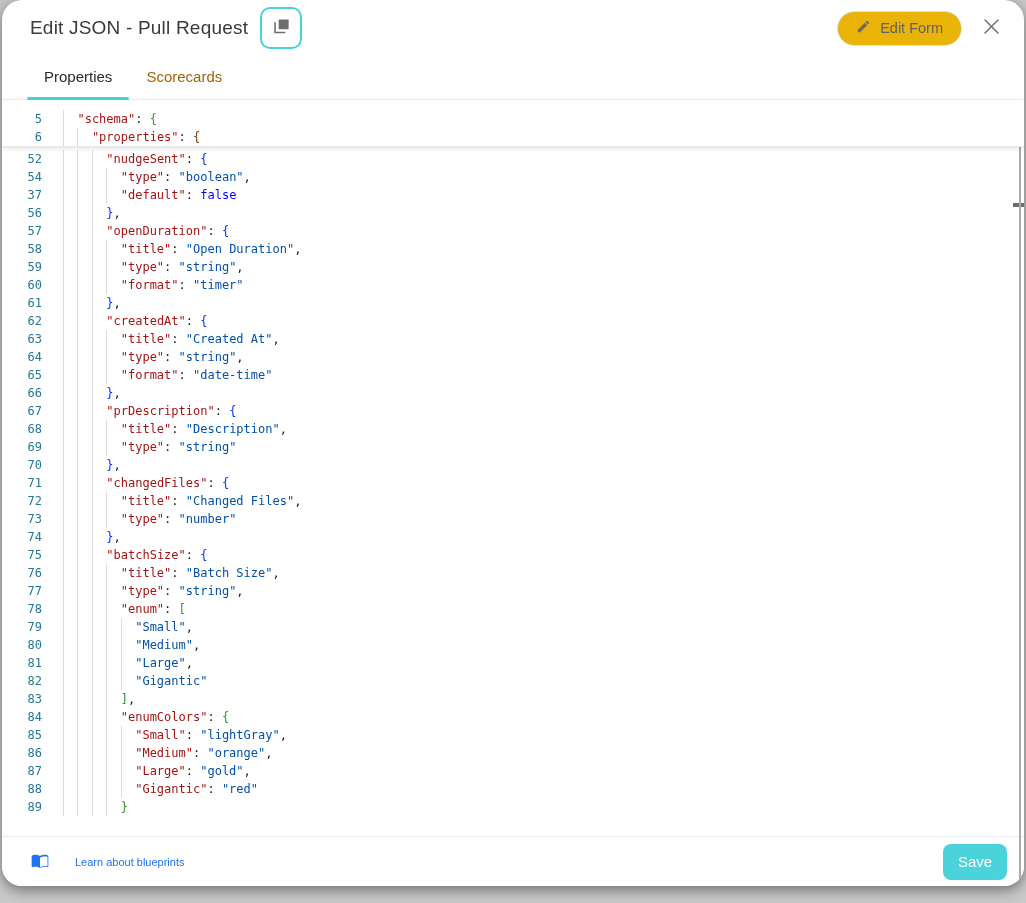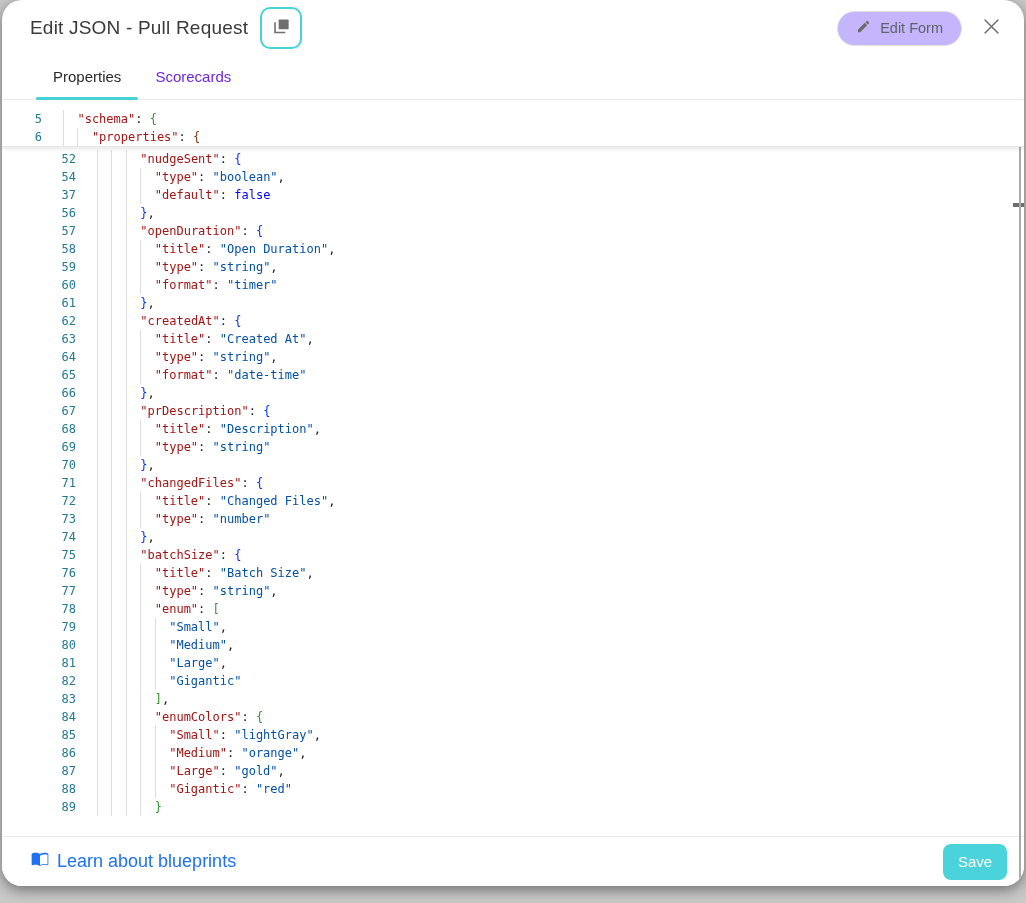--- a/index.html
+++ b/index.html
@@ -17,43 +17,43 @@
   .hdr { display:flex; align-items:center; height:56px; padding:0 20px 0 28px; }
   .hdr-title { font-size:19px; font-weight:500; color:#3a3a3a; letter-spacing:.2px; }
   .copy-btn {
     margin-left:12px; width:42px; height:42px; border-radius:10px;
     border:2px solid var(--accent); background:#fff;
     display:flex; align-items:center; justify-content:center; cursor:pointer;
   }
   .hdr-spacer { flex:1; }
   .edit-form-btn {
     display:flex; align-items:center; gap:9px; height:35px; padding:0 18px;
-    border:1px solid #e2e2e2; border-radius:18px; background:#c4b5fd;
+    border:1px solid #e2e2e2; border-radius:18px; background:#eab308;
     color:#5f6368; font-size:14.5px; cursor:pointer; font-family:inherit;
   }
   .close-btn { margin-left:16px; width:26px; height:26px; border:none; background:none;
     display:flex; align-items:center; justify-content:center; cursor:pointer; }
 
   
-  .tabbar { display:flex; align-items:flex-end; padding-left:34px; height:44px;
+  .tabbar { display:flex; align-items:flex-end; padding-left:25px; height:44px;
     border-bottom:1px solid #ececec; }
   .tab { position:relative; padding:0 17px 14px 17px; font-size:15px; font-weight:500;
-    color:#6d28d9; cursor:pointer; background:none; border:none; font-family:inherit; }
+    color:#a16207; cursor:pointer; background:none; border:none; font-family:inherit; }
   .tab.active { color:#2a2a2a; }
   .tab.active::after {
     content:""; position:absolute; left:0; right:0; bottom:-1px; height:3.5px;
     border-radius:3px; background:var(--accent);
   }
 
   
   .editor { position:relative; height:736px; background:#fff;
     font-family:"DejaVu Sans Mono", monospace; font-size:12px; }
   .sticky { padding-top:10px; background:#fff; position:relative; z-index:2;
     border-bottom:1px solid #e7e7e7; box-shadow:0 2px 4px rgba(0,0,0,.10); }
-  .code-body { padding-top:3px;padding-left:34px; }
+  .code-body { padding-top:3px; }
   .code-row { display:flex; height:18px; line-height:18px; }
   .gutter { flex:none; width:40px; text-align:right; color:#237893; }
   .code { white-space:pre; padding-left:21px; cursor:text; }
   .guide { display:inline-block; width:2ch; height:18px; vertical-align:top;
     border-left:1px solid #dcdcdc; }
   .tok-k  { color:#a31515; }
   .tok-s  { color:#0451a5; }
   .tok-kw { color:#0000ff; }
   .tok-p  { color:#1b1b1b; }
   .tok-b2 { color:#319331; }
@@ -63,22 +63,22 @@
 
   
   .v-scroll { position:absolute; right:3px; top:104px; height:776px; width:2px;
     background:#aaaaaa; border-radius:2px; }
   .scroll-tick { position:absolute; right:0; top:103px; width:11px; height:4px;
     background:#6d6d6d; cursor:pointer; }
 
   
   .ftr { display:flex; align-items:center; justify-content:space-between;
     height:50px; border-top:1px solid #ebebeb; padding:0 17px 0 28px; background:#fff; }
-  .learn-link { display:flex; align-items:center; gap:7px; color:var(--link);
-    font-size:18px; text-decoration:none; cursor:pointer; }
+  .learn-link { display:flex; align-items:center; gap:25px; color:var(--link);
+    font-size:11px; text-decoration:none; cursor:pointer; }
   .save-btn { width:64px; height:36px; border:none; border-radius:8px;
     background:var(--save); color:#fff; font-size:15px; font-weight:500;
     cursor:pointer; font-family:inherit; }
 </style>
 </head>
 <body>
 
 <div class="modal">
 
   <div class="hdr">

